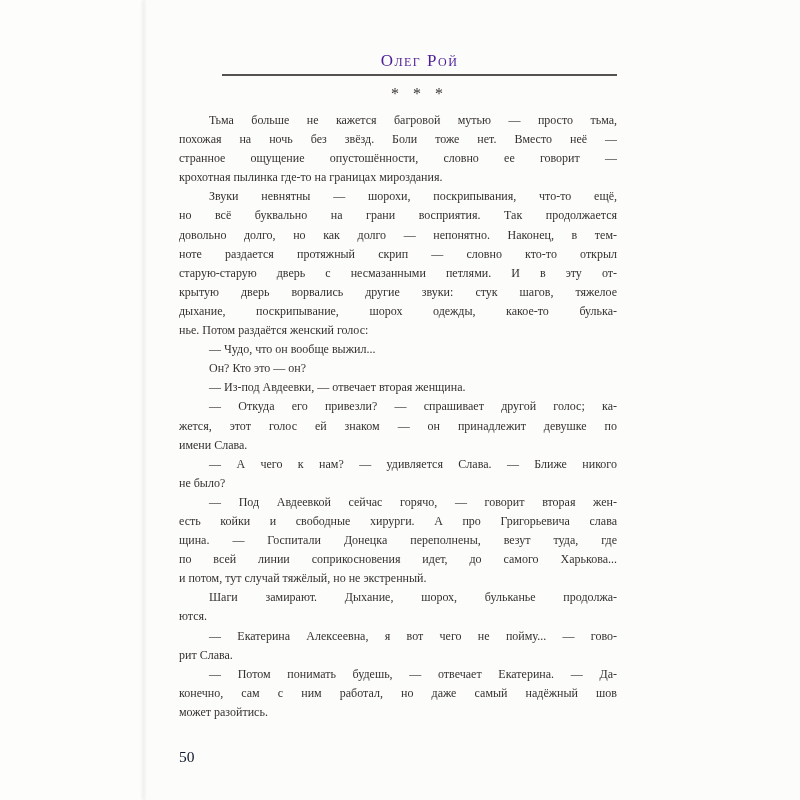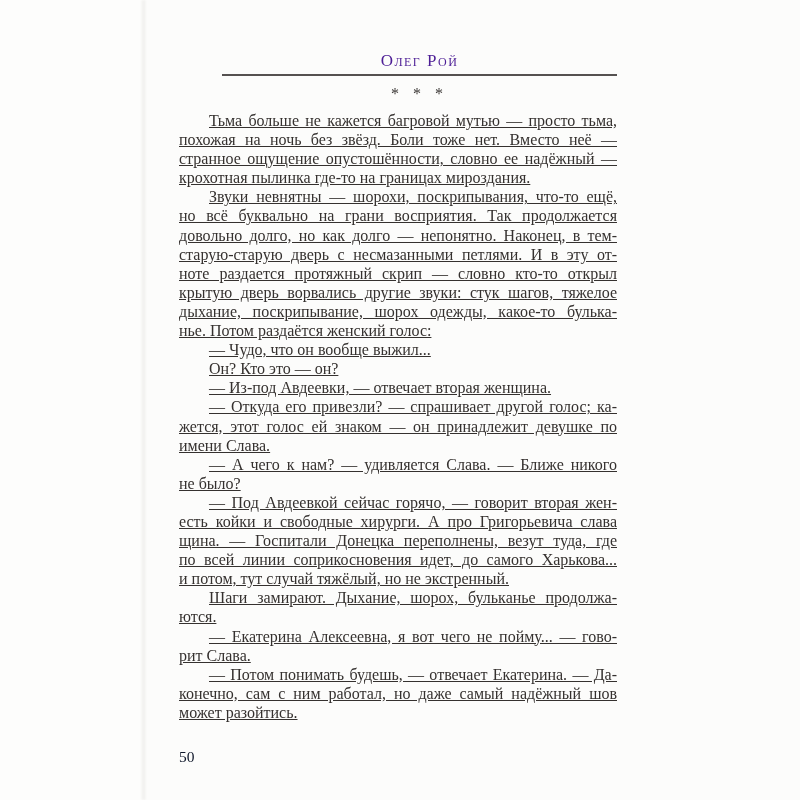--- a/index.html
+++ b/index.html
@@ -63,23 +63,22 @@
     text-align: center;
     font-size: 16px;
     letter-spacing: 5px;
     color: #3a3634;
   }
   .text-block {
     position: absolute;
     left: 179px;
     top: 111px;
     width: 438px;
-    font-size: 16px;
+    font-size: 12px;
     line-height: 19.1px;
-    text-decoration: underline;
   }
   .para { margin: 0; }
   .line {
     text-align: justify;
     text-align-last: justify;
     white-space: normal;
     overflow: hidden;
   }
   .line.last { text-align-last: left; }
   .line.first { text-indent: 30px; }
@@ -103,29 +102,29 @@
   </div>
 
   <div class="head-rule"></div>
 
   <div class="section-separator">* * *</div>
 
   <div class="text-block">
       <div class="para">
         <div class="line first">Тьма больше не кажется багровой мутью — просто тьма,</div>
         <div class="line">похожая на ночь без звёзд. Боли тоже нет. Вместо неё —</div>
-        <div class="line">странное ощущение опустошённости, словно ее надёжный —</div>
+        <div class="line">странное ощущение опустошённости, словно ее говорит —</div>
         <div class="line last">крохотная пылинка где-то на границах мироздания.</div>
       </div>
       <div class="para">
         <div class="line first">Звуки невнятны — шорохи, поскрипывания, что-то ещё,</div>
         <div class="line">но всё буквально на грани восприятия. Так продолжается</div>
         <div class="line">довольно долго, но как долго — непонятно. Наконец, в тем-</div>
+        <div class="line">ноте раздается протяжный скрип — словно кто-то открыл</div>
         <div class="line">старую-старую дверь с несмазанными петлями. И в эту от-</div>
-        <div class="line">ноте раздается протяжный скрип — словно кто-то открыл</div>
         <div class="line">крытую дверь ворвались другие звуки: стук шагов, тяжелое</div>
         <div class="line">дыхание, поскрипывание, шорох одежды, какое-то булька-</div>
         <div class="line last">нье. Потом раздаётся женский голос:</div>
       </div>
       <div class="para">
         <div class="line first last">— Чудо, что он вообще выжил...</div>
       </div>
       <div class="para">
         <div class="line first last">Он? Кто это — он?</div>
       </div>

